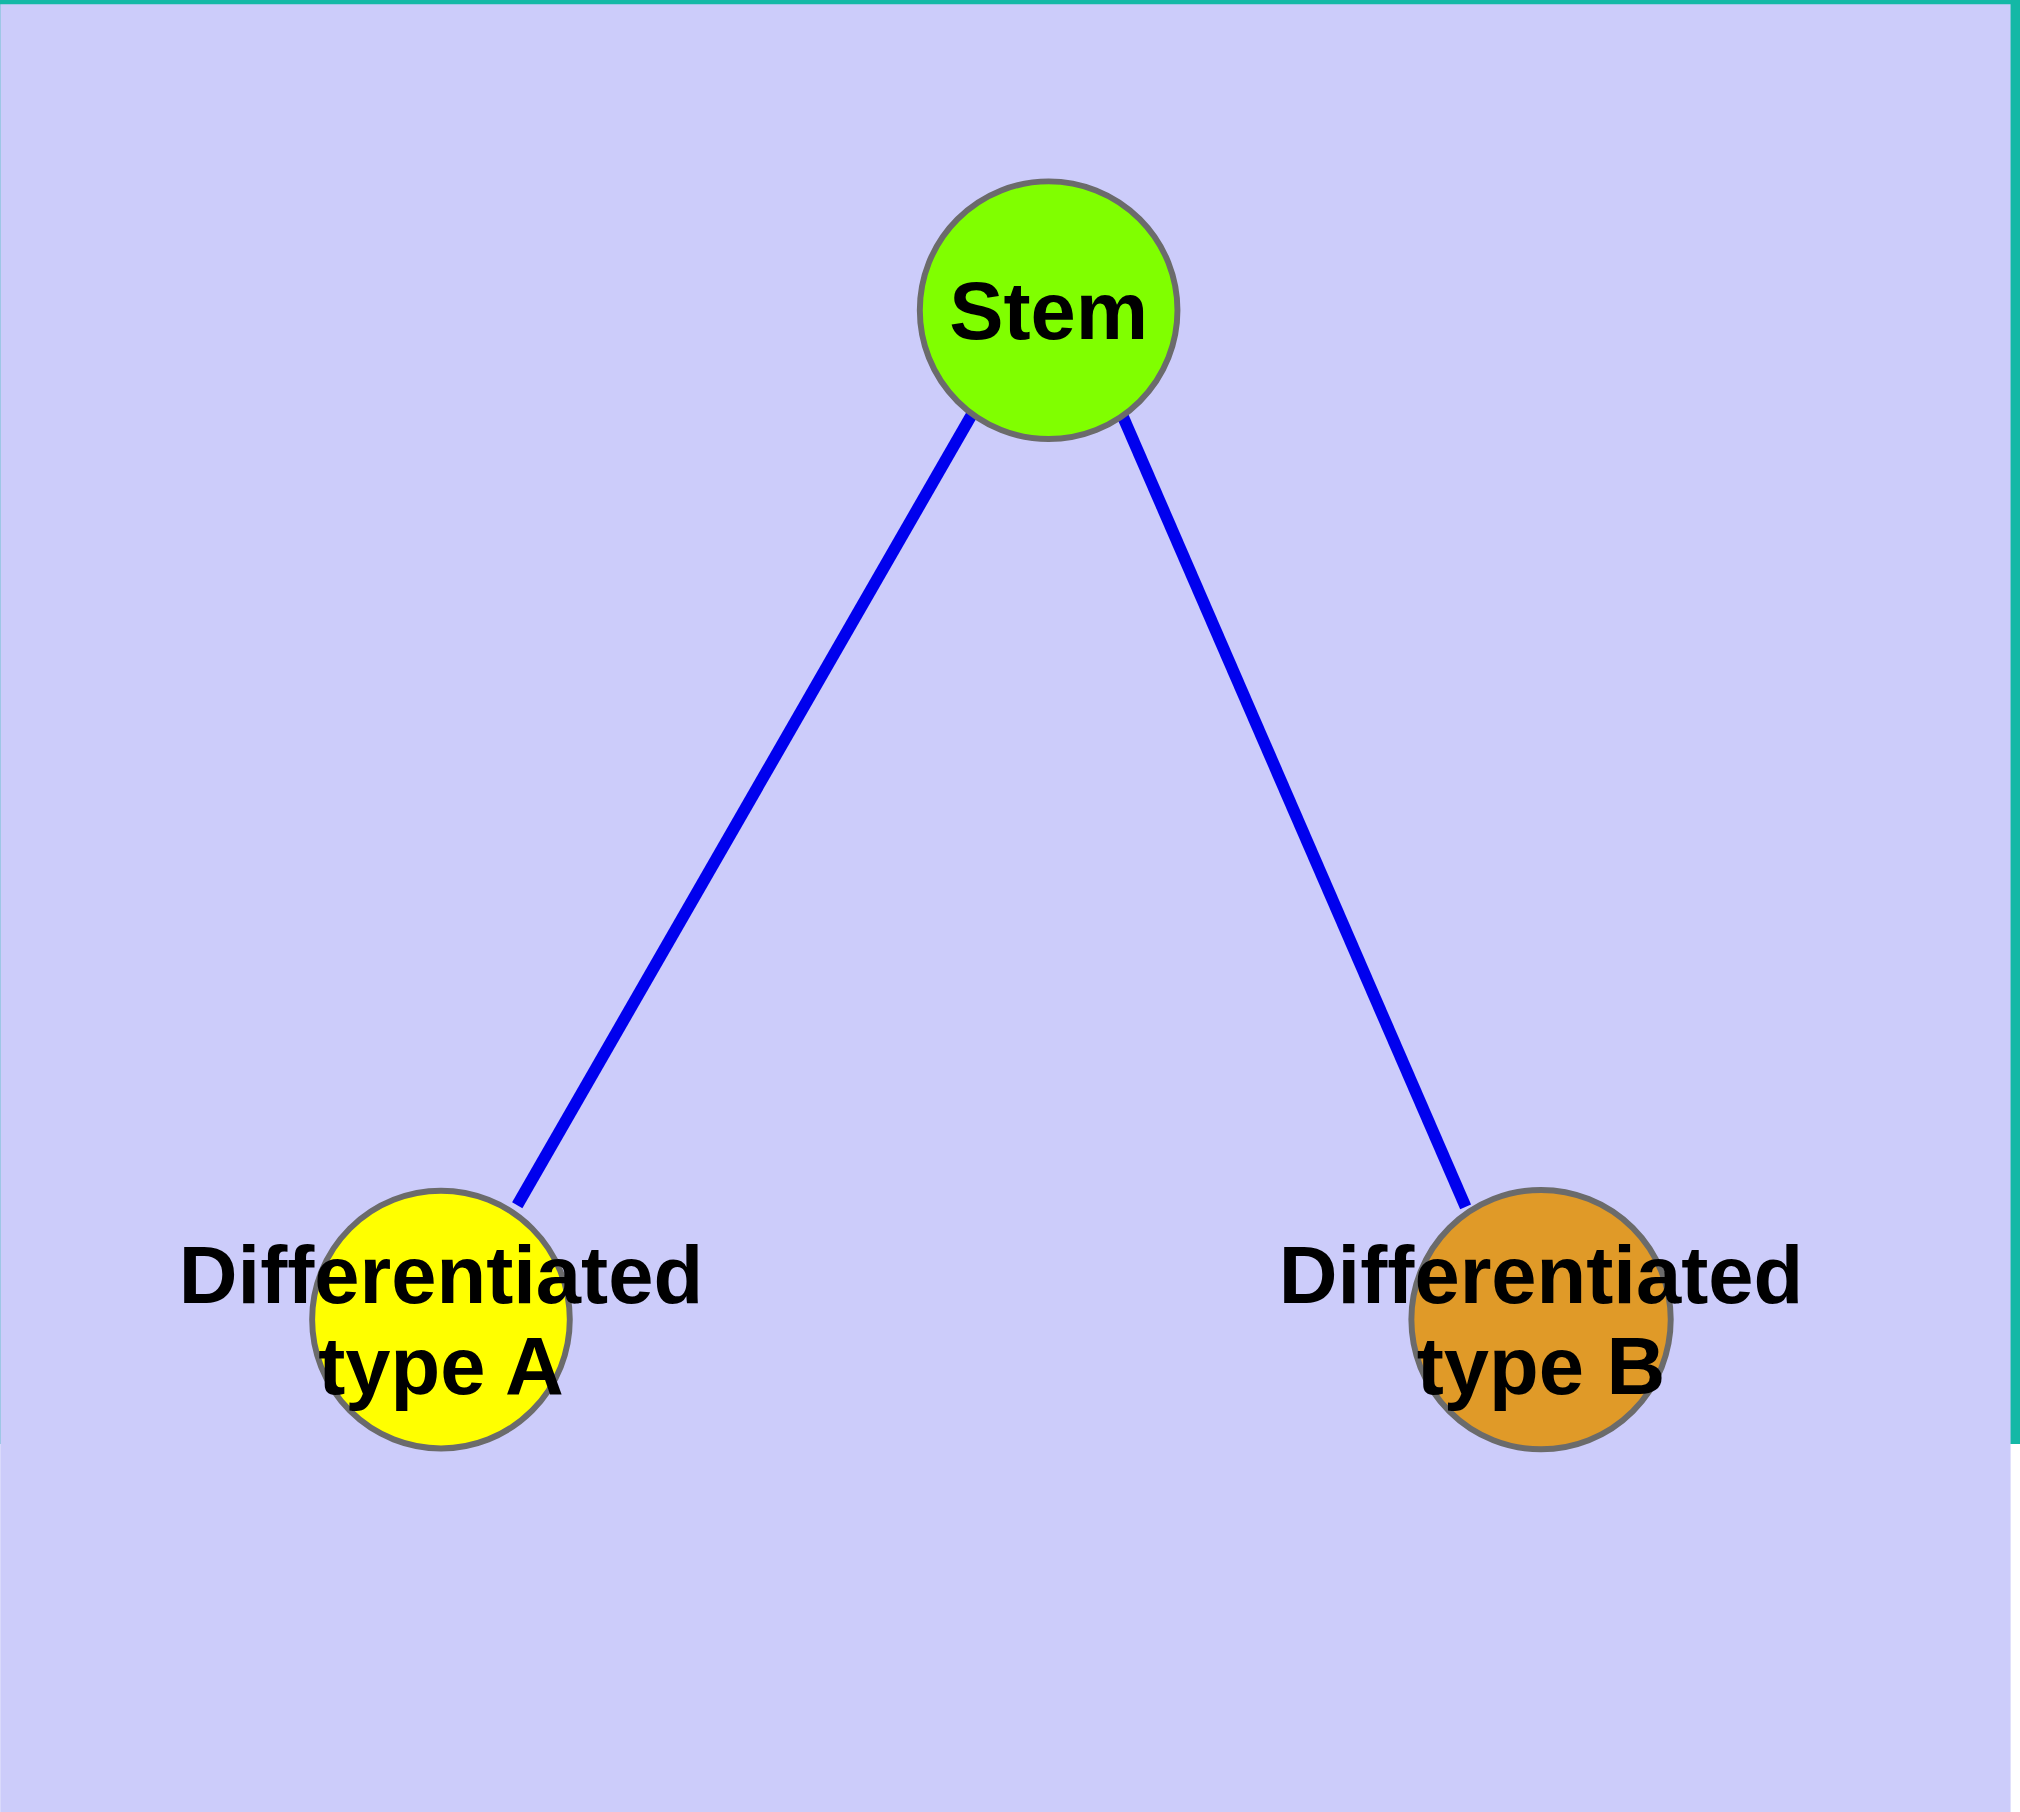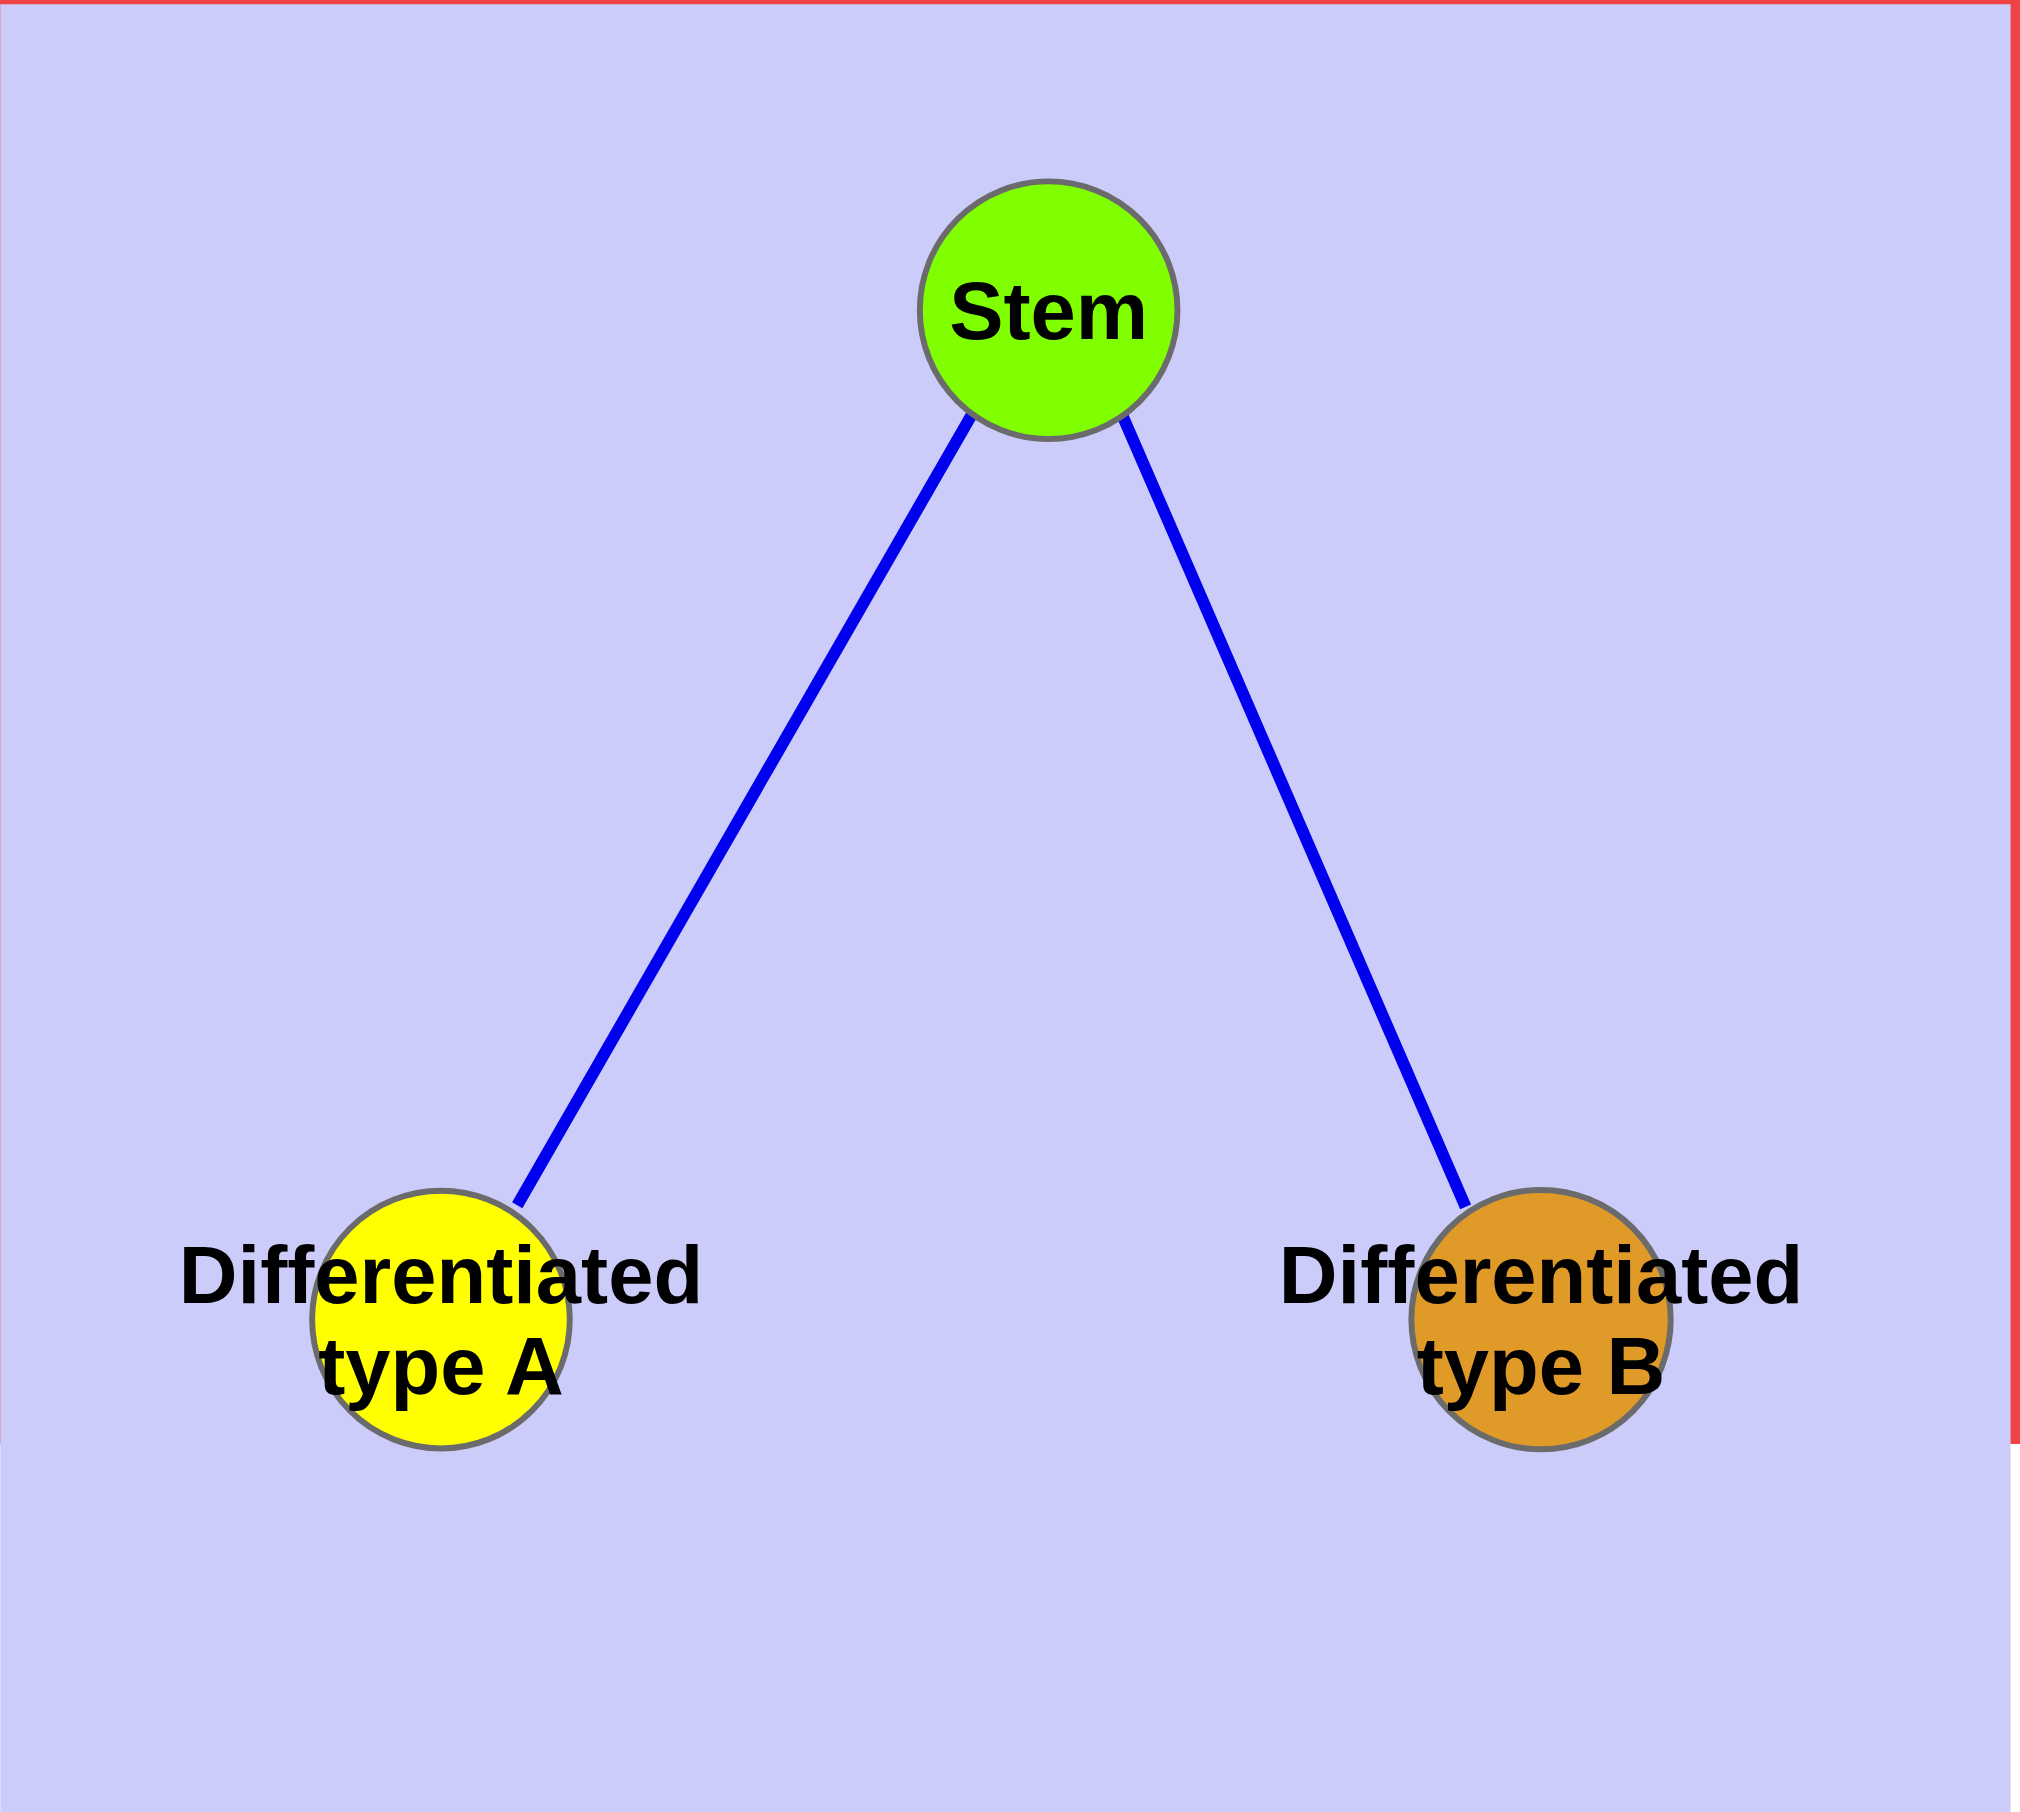--- a/index.html
+++ b/index.html
@@ -11,21 +11,21 @@
   body {
     width: 2021px;
     height: 1812px;
     overflow: hidden;
     font-family: "Liberation Sans", sans-serif;
   }
   #graph-canvas {
     position: relative;
     width: 2021px;
     height: 1444px;
-    background: #ef4444;
+    background: #14b8a6;
   }
   #graph-svg {
     position: absolute;
     top: 0;
     left: 0;
     width: 2021px;
     height: 1812px;
     display: block;
   }
   .node-label {

